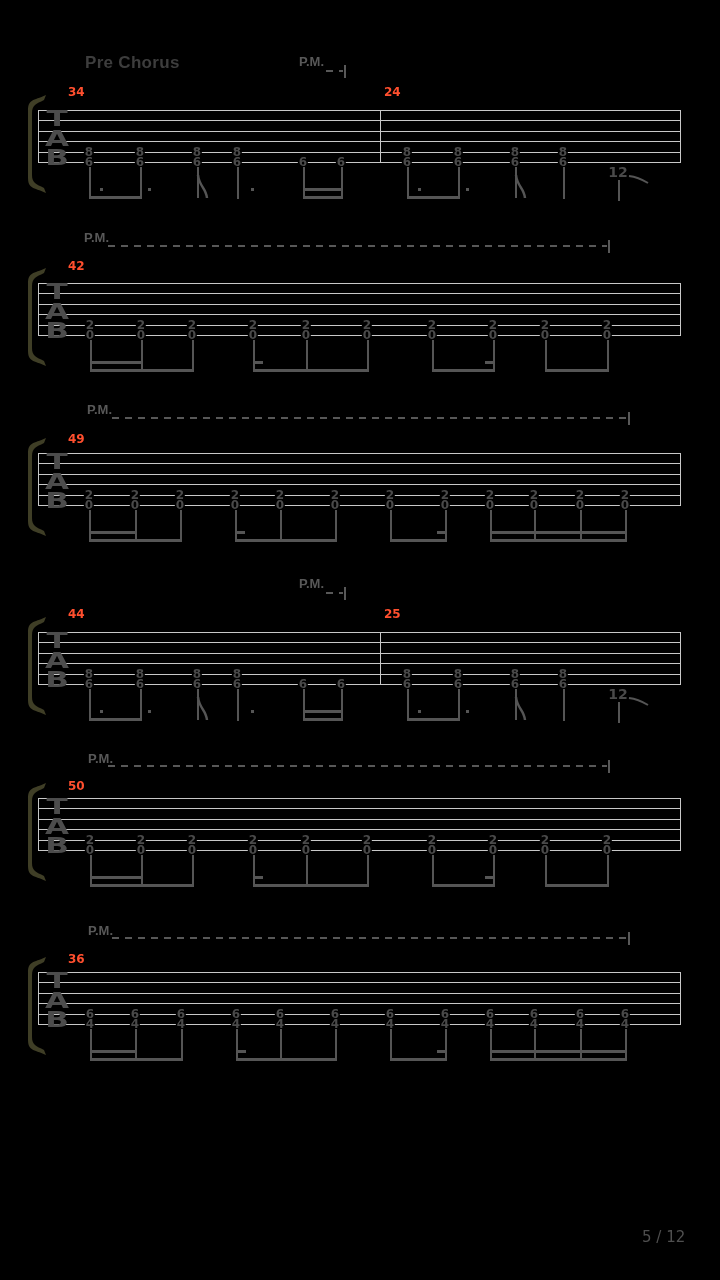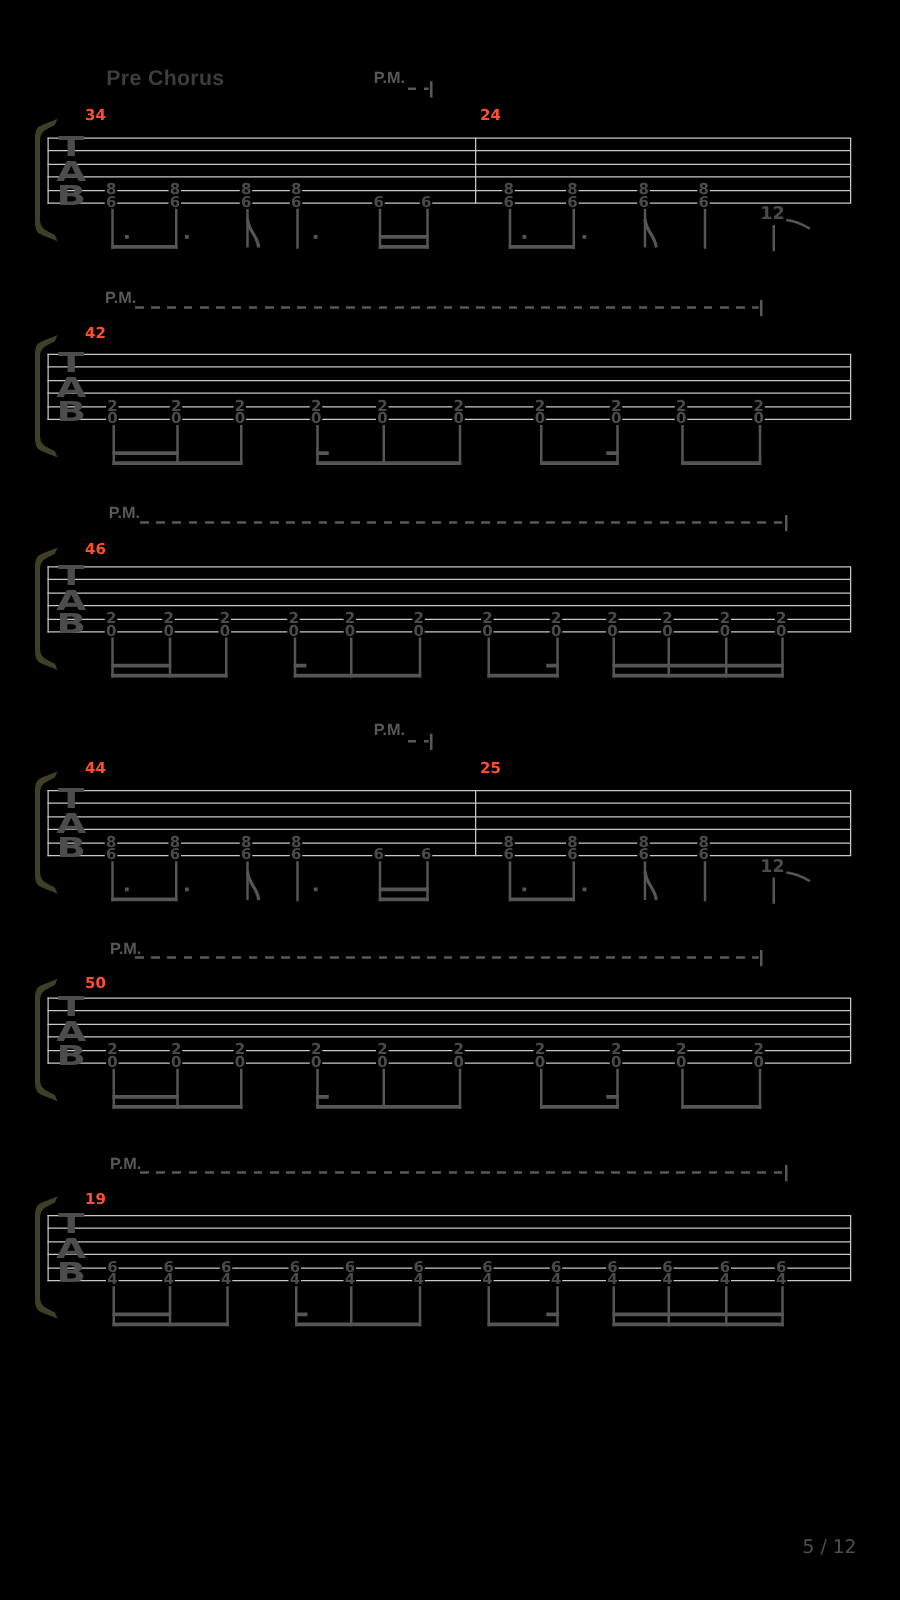--- a/index.html
+++ b/index.html
@@ -151,21 +151,21 @@
       <div style="position: absolute; left: 38px; top: 123.6px; width: 642px; height: 1px; background: rgb(200, 200, 200);"></div>
       <div style="position: absolute; left: 38px; top: 134px; width: 642px; height: 1px; background: rgb(200, 200, 200);"></div>
       <div style="position: absolute; left: 38px; top: 82px; width: 1px; height: 53px; background: rgb(200, 200, 200);"></div>
       <div style="position: absolute; left: 680px; top: 82px; width: 1px; height: 53px; background: rgb(200, 200, 200);"></div>
       <div style="position: absolute; left: 16px; top: 67px; width: 34px; height: 98px;"><svg width="34" height="98" viewBox="0 0 34 98">
           <path d="M30 0 C17 6 12 4 12 16 L12 82 C12 94 17 92 30 98 L28 93 C20 89 16 88 16 80 L16 18 C16 10 20 9 28 5 Z" fill="#3f3e26"></path>
         </svg></div>
       <div style="position: absolute; left: 57px; top: 90px; color: rgb(76, 76, 76); font: bold 23px &quot;DejaVu Sans&quot;, sans-serif; transform: translate(-50%, -50%) scale(1.35, 0.95);">T</div>
       <div style="position: absolute; left: 57px; top: 109.5px; color: rgb(76, 76, 76); font: bold 23px &quot;DejaVu Sans&quot;, sans-serif; transform: translate(-50%, -50%) scale(1.35, 0.95);">A</div>
       <div style="position: absolute; left: 57px; top: 129px; color: rgb(76, 76, 76); font: bold 23px &quot;DejaVu Sans&quot;, sans-serif; transform: translate(-50%, -50%) scale(1.35, 0.95);">B</div>
-      <div style="position: absolute; left: 68px; top: 61px; color: rgb(255, 79, 46); font: bold 12px &quot;DejaVu Sans&quot;, sans-serif;">46</div>
+      <div style="position: absolute; left: 68px; top: 61px; color: rgb(255, 79, 46); font: bold 12px &quot;DejaVu Sans&quot;, sans-serif;">49</div>
       <div style="position: absolute; left: 87px; top: 31px; color: rgb(88, 88, 88); font: bold 13px &quot;Liberation Sans&quot;, sans-serif;">P.M.</div>
       <div style="position: absolute; left: 112px; top: 46px; width: 515px; height: 2px; background: repeating-linear-gradient(90deg, rgb(88, 88, 88) 0px, rgb(88, 88, 88) 7px, transparent 7px, transparent 13px);"></div>
       <div style="position: absolute; left: 628px; top: 41px; width: 2px; height: 13px; background: rgb(88, 88, 88);"></div>
       <div style="position: absolute; left: 89px; top: 123.6px; transform: translate(-50%, -50%); color: rgb(74, 74, 74); background: rgb(0, 0, 0); padding: 0px 1px; font: bold 12px / 11px &quot;DejaVu Sans&quot;, sans-serif;">2</div>
       <div style="position: absolute; left: 89px; top: 134px; transform: translate(-50%, -50%); color: rgb(74, 74, 74); background: rgb(0, 0, 0); padding: 0px 1px; font: bold 12px / 11px &quot;DejaVu Sans&quot;, sans-serif;">0</div>
       <div style="position: absolute; left: 135px; top: 123.6px; transform: translate(-50%, -50%); color: rgb(74, 74, 74); background: rgb(0, 0, 0); padding: 0px 1px; font: bold 12px / 11px &quot;DejaVu Sans&quot;, sans-serif;">2</div>
       <div style="position: absolute; left: 135px; top: 134px; transform: translate(-50%, -50%); color: rgb(74, 74, 74); background: rgb(0, 0, 0); padding: 0px 1px; font: bold 12px / 11px &quot;DejaVu Sans&quot;, sans-serif;">0</div>
       <div style="position: absolute; left: 180px; top: 123.6px; transform: translate(-50%, -50%); color: rgb(74, 74, 74); background: rgb(0, 0, 0); padding: 0px 1px; font: bold 12px / 11px &quot;DejaVu Sans&quot;, sans-serif;">2</div>
       <div style="position: absolute; left: 180px; top: 134px; transform: translate(-50%, -50%); color: rgb(74, 74, 74); background: rgb(0, 0, 0); padding: 0px 1px; font: bold 12px / 11px &quot;DejaVu Sans&quot;, sans-serif;">0</div>
       <div style="position: absolute; left: 235px; top: 123.6px; transform: translate(-50%, -50%); color: rgb(74, 74, 74); background: rgb(0, 0, 0); padding: 0px 1px; font: bold 12px / 11px &quot;DejaVu Sans&quot;, sans-serif;">2</div>
@@ -342,21 +342,21 @@
       <div style="position: absolute; left: 38px; top: 123.6px; width: 642px; height: 1px; background: rgb(200, 200, 200);"></div>
       <div style="position: absolute; left: 38px; top: 134px; width: 642px; height: 1px; background: rgb(200, 200, 200);"></div>
       <div style="position: absolute; left: 38px; top: 82px; width: 1px; height: 53px; background: rgb(200, 200, 200);"></div>
       <div style="position: absolute; left: 680px; top: 82px; width: 1px; height: 53px; background: rgb(200, 200, 200);"></div>
       <div style="position: absolute; left: 16px; top: 67px; width: 34px; height: 98px;"><svg width="34" height="98" viewBox="0 0 34 98">
           <path d="M30 0 C17 6 12 4 12 16 L12 82 C12 94 17 92 30 98 L28 93 C20 89 16 88 16 80 L16 18 C16 10 20 9 28 5 Z" fill="#3f3e26"></path>
         </svg></div>
       <div style="position: absolute; left: 57px; top: 90px; color: rgb(76, 76, 76); font: bold 23px &quot;DejaVu Sans&quot;, sans-serif; transform: translate(-50%, -50%) scale(1.35, 0.95);">T</div>
       <div style="position: absolute; left: 57px; top: 109.5px; color: rgb(76, 76, 76); font: bold 23px &quot;DejaVu Sans&quot;, sans-serif; transform: translate(-50%, -50%) scale(1.35, 0.95);">A</div>
       <div style="position: absolute; left: 57px; top: 129px; color: rgb(76, 76, 76); font: bold 23px &quot;DejaVu Sans&quot;, sans-serif; transform: translate(-50%, -50%) scale(1.35, 0.95);">B</div>
-      <div style="position: absolute; left: 68px; top: 62px; color: rgb(255, 79, 46); font: bold 12px &quot;DejaVu Sans&quot;, sans-serif;">19</div>
+      <div style="position: absolute; left: 68px; top: 62px; color: rgb(255, 79, 46); font: bold 12px &quot;DejaVu Sans&quot;, sans-serif;">36</div>
       <div style="position: absolute; left: 88px; top: 33px; color: rgb(88, 88, 88); font: bold 13px &quot;Liberation Sans&quot;, sans-serif;">P.M.</div>
       <div style="position: absolute; left: 112px; top: 47px; width: 515px; height: 2px; background: repeating-linear-gradient(90deg, rgb(88, 88, 88) 0px, rgb(88, 88, 88) 7px, transparent 7px, transparent 13px);"></div>
       <div style="position: absolute; left: 628px; top: 42px; width: 2px; height: 13px; background: rgb(88, 88, 88);"></div>
       <div style="position: absolute; left: 90px; top: 123.6px; transform: translate(-50%, -50%); color: rgb(74, 74, 74); background: rgb(0, 0, 0); padding: 0px 1px; font: bold 12px / 11px &quot;DejaVu Sans&quot;, sans-serif;">6</div>
       <div style="position: absolute; left: 90px; top: 134px; transform: translate(-50%, -50%); color: rgb(74, 74, 74); background: rgb(0, 0, 0); padding: 0px 1px; font: bold 12px / 11px &quot;DejaVu Sans&quot;, sans-serif;">4</div>
       <div style="position: absolute; left: 135px; top: 123.6px; transform: translate(-50%, -50%); color: rgb(74, 74, 74); background: rgb(0, 0, 0); padding: 0px 1px; font: bold 12px / 11px &quot;DejaVu Sans&quot;, sans-serif;">6</div>
       <div style="position: absolute; left: 135px; top: 134px; transform: translate(-50%, -50%); color: rgb(74, 74, 74); background: rgb(0, 0, 0); padding: 0px 1px; font: bold 12px / 11px &quot;DejaVu Sans&quot;, sans-serif;">4</div>
       <div style="position: absolute; left: 181px; top: 123.6px; transform: translate(-50%, -50%); color: rgb(74, 74, 74); background: rgb(0, 0, 0); padding: 0px 1px; font: bold 12px / 11px &quot;DejaVu Sans&quot;, sans-serif;">6</div>
       <div style="position: absolute; left: 181px; top: 134px; transform: translate(-50%, -50%); color: rgb(74, 74, 74); background: rgb(0, 0, 0); padding: 0px 1px; font: bold 12px / 11px &quot;DejaVu Sans&quot;, sans-serif;">4</div>
       <div style="position: absolute; left: 236px; top: 123.6px; transform: translate(-50%, -50%); color: rgb(74, 74, 74); background: rgb(0, 0, 0); padding: 0px 1px; font: bold 12px / 11px &quot;DejaVu Sans&quot;, sans-serif;">6</div>

